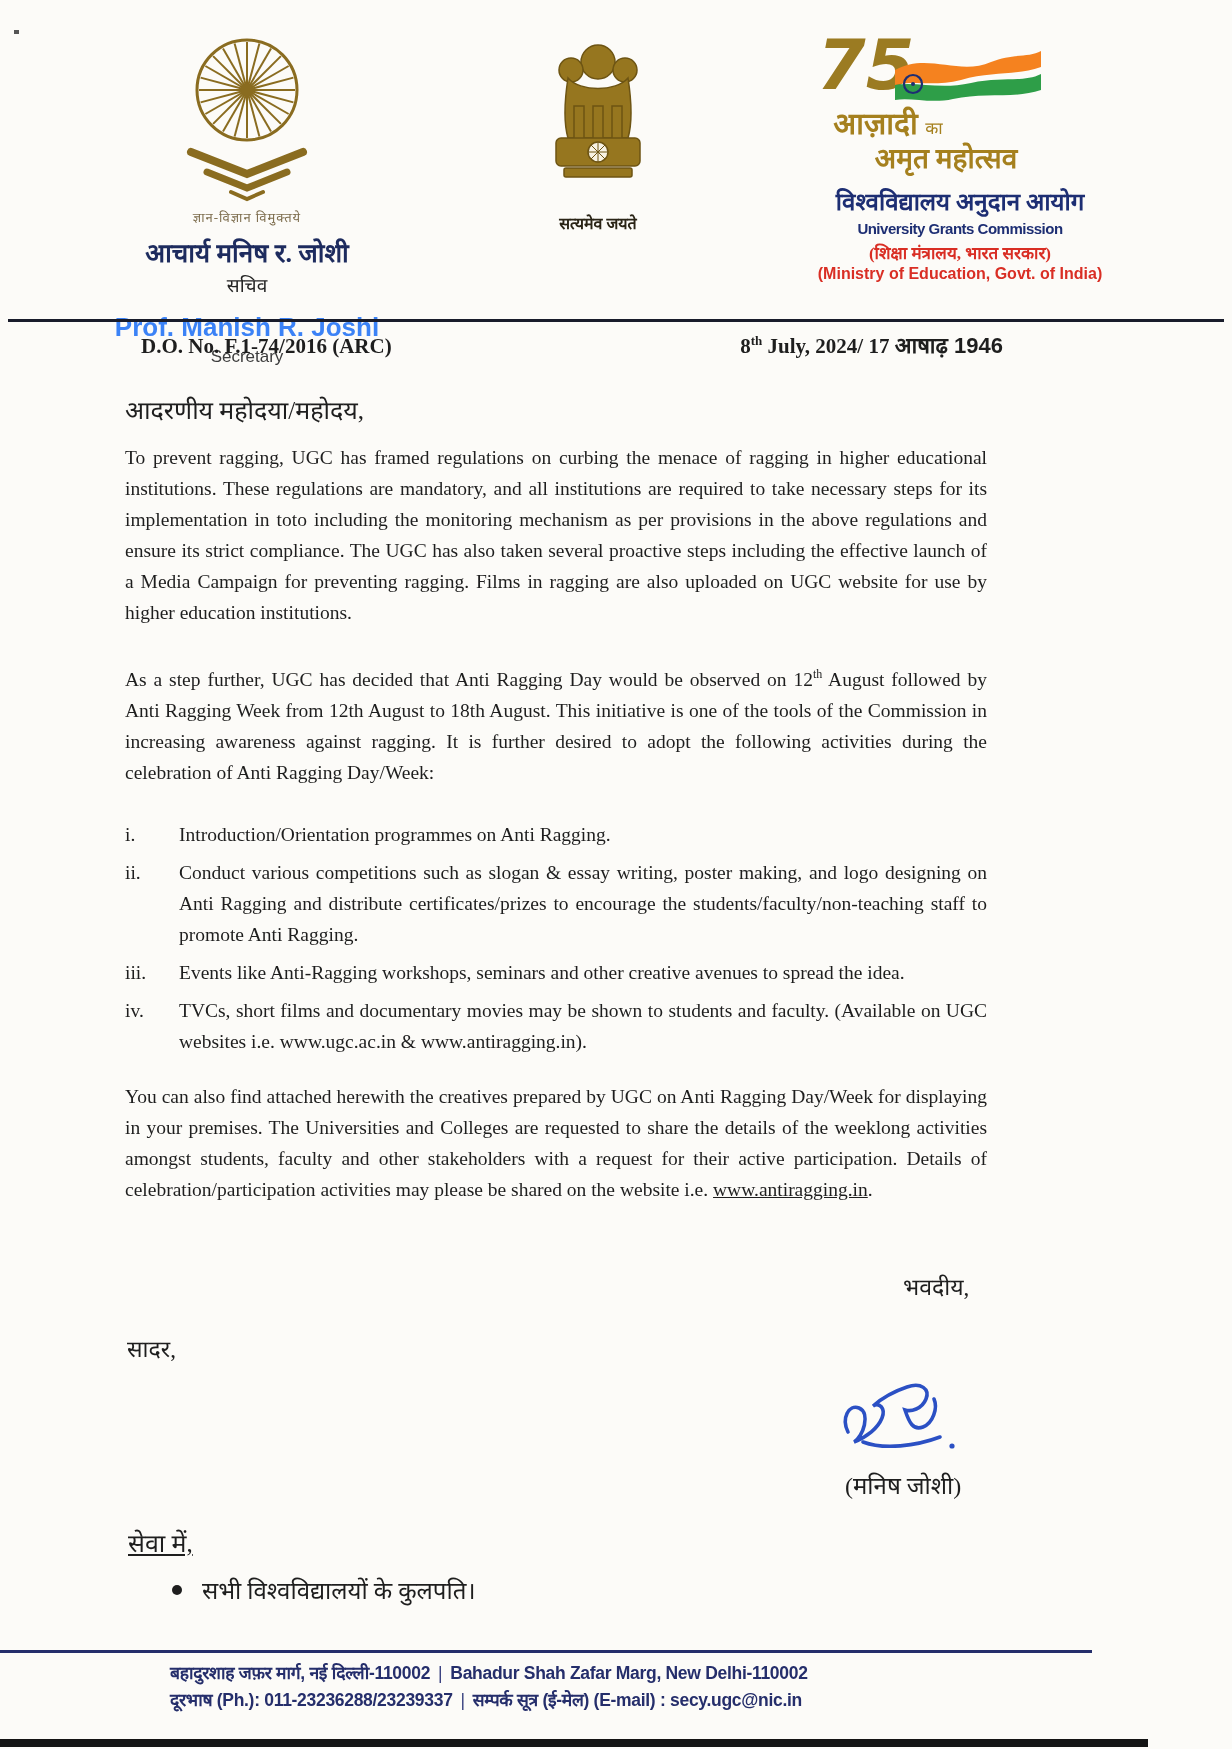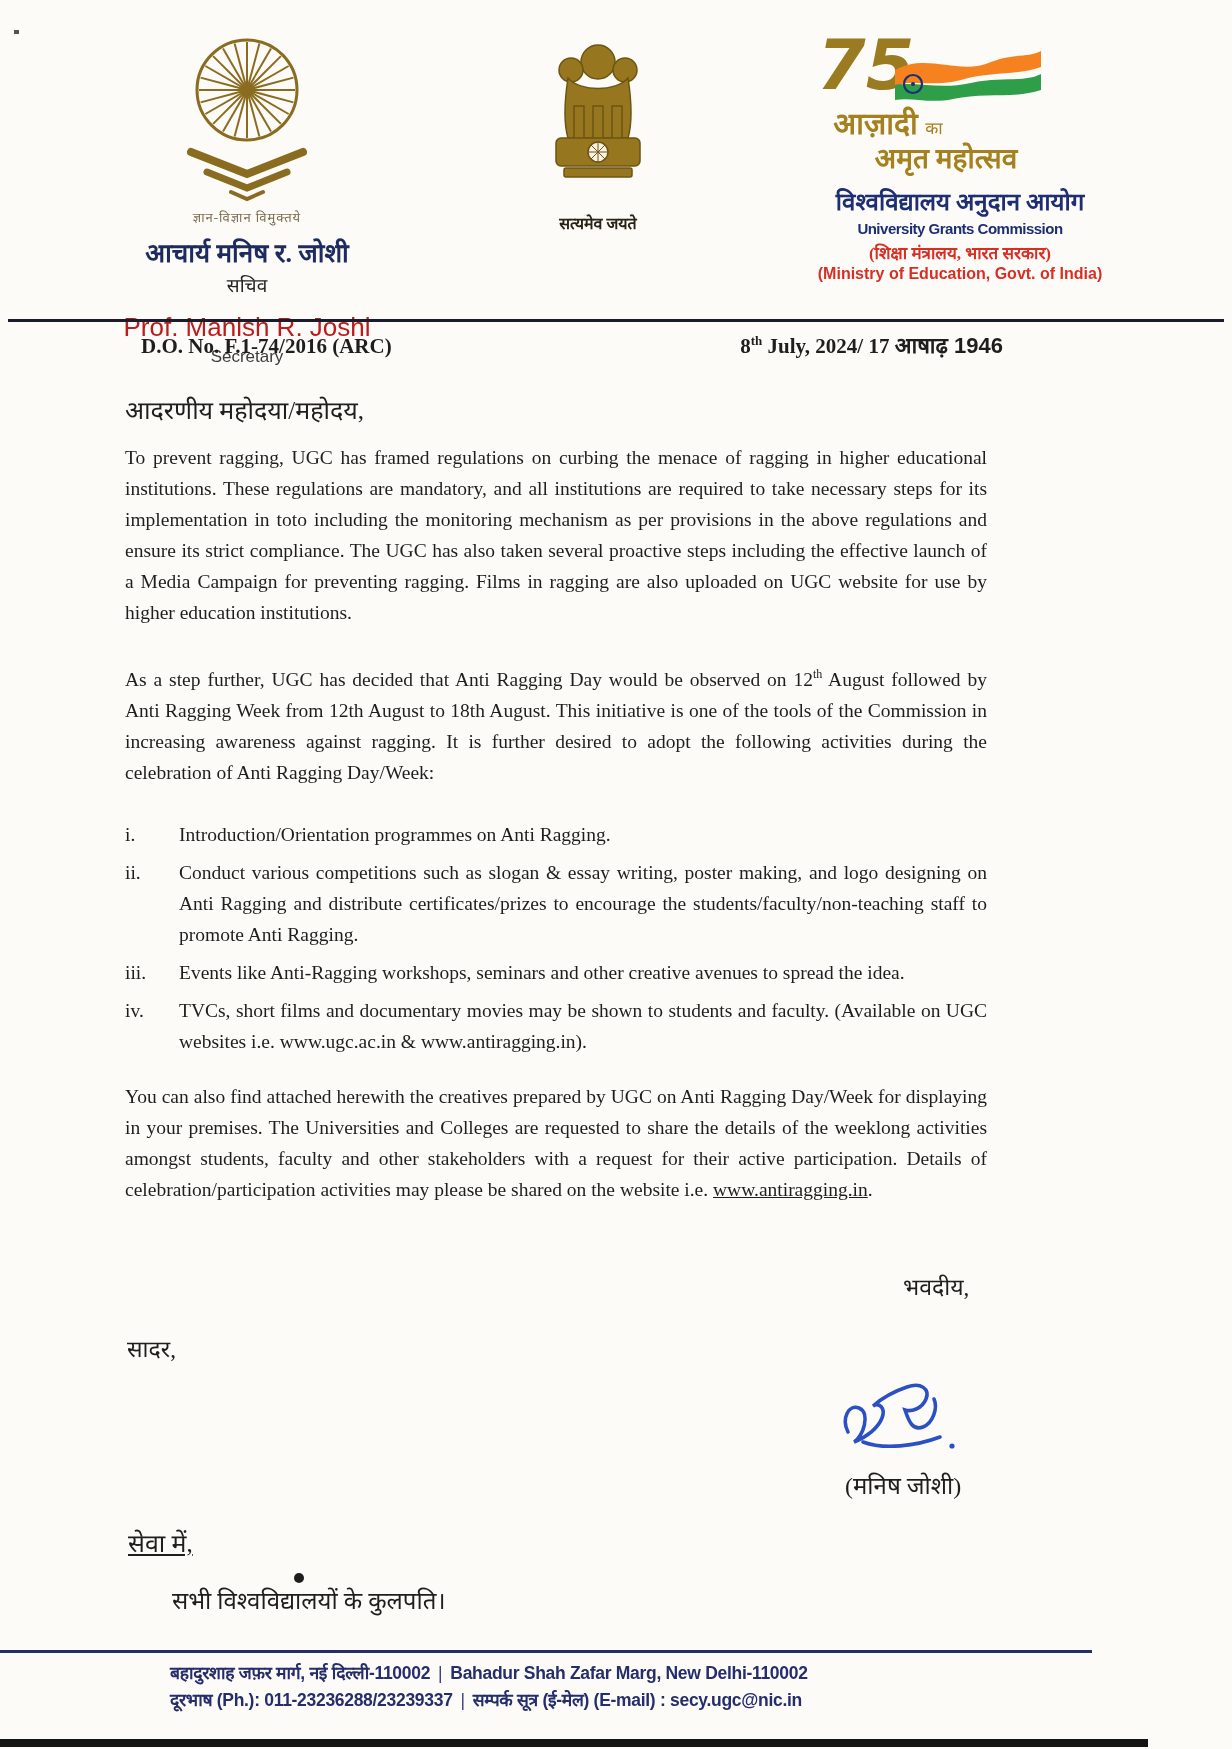--- a/index.html
+++ b/index.html
@@ -7,21 +7,21 @@
     position:relative; width:1232px; height:1749px; margin:0 auto;
     background:#fcfbf8; overflow:hidden;
     font-family:"Liberation Serif", serif; color:#1e1e1e;
   }
   
   .hdr-left { position:absolute; left:62px; top:34px; width:370px; text-align:center; }
   .hdr-left .logo-wrap { line-height:0; }
   .hdr-left .logo-caption { font-size:13px; color:#7c6c4c; letter-spacing:1px; margin-top:4px; }
   .hdr-left .name-hi { font-size:26px; font-weight:bold; color:#1d2b5e; margin-top:8px; }
   .hdr-left .title-hi { font-size:19px; color:#222; margin-top:2px; }
-  .hdr-left .name-en { font-family:"Liberation Sans", sans-serif; font-size:26px; font-weight:normal; color:#b91c1c; margin-top:14px; }
+  .hdr-left .name-en { font-family:"Liberation Sans", sans-serif; font-size:26px; font-weight:bold; color:#3b82f6; margin-top:14px; }
   .hdr-left .title-en { font-family:"Liberation Sans", sans-serif; font-size:17px; color:#3c3c3c; margin-top:4px; }
 
   .hdr-center { position:absolute; left:498px; top:36px; width:200px; text-align:center; }
   .hdr-center .emblem-caption { font-size:16px; font-weight:bold; color:#2a2416; margin-top:20px; }
 
   .hdr-right { position:absolute; left:795px; top:36px; width:330px; text-align:center; }
   .azadi { position:relative; height:140px; }
   .azadi .seven5 { position:absolute; left:22px; top:-6px; font-size:70px; font-style:italic; font-weight:bold; color:#9b7b22; font-family:"DejaVu Sans", sans-serif; line-height:1; }
   .azadi .flag { position:absolute; left:92px; top:10px; }
   .azadi .az1 { position:absolute; left:8px; top:66px; width:170px; font-size:30px; font-weight:bold; color:#a5801e; }
@@ -54,21 +54,21 @@
 
   
   .regards { position:absolute; top:1332px; left:127px; font-size:23px; }
   .yours   { position:absolute; top:1270px; left:903px; font-size:23px; }
   .signature { position:absolute; top:1378px; left:832px; line-height:0; }
   .signer  { position:absolute; top:1468px; left:845px; font-size:24px; }
 
   
   .addressees { position:absolute; top:1525px; left:128px; }
   .addr-head { font-size:25px; text-decoration:underline; margin-bottom:14px; }
-  .addr-item { display:flex; align-items:flex-start; font-size:24px; margin:0 0 13px 44px;flex-direction:column; }
+  .addr-item { display:flex; align-items:flex-start; font-size:24px; margin:0 0 13px 44px; }
   .addr-item .dot { width:10px; height:10px; border-radius:50%; background:#1e1e1e; margin-right:20px; flex:none; align-self:center; }
 
   
   .footer-rule { position:absolute; top:1650px; left:0; width:1092px; height:2.5px; background:#252e6b; }
   .footer-text { position:absolute; top:1660px; left:170px; width:920px; text-align:left; font-family:"Liberation Sans", sans-serif; color:#252e6b; }
   .footer-text .fline { font-size:17.5px; line-height:27px; font-weight:bold; letter-spacing:-0.3px; }
   .footer-text .sep { padding:0 8px; font-weight:normal; color:#3a4280; }
   .bottom-bar { position:absolute; bottom:2px; left:0; width:1148px; height:8px; background:#141414; }
 
   .speck { position:absolute; background:#555; }

